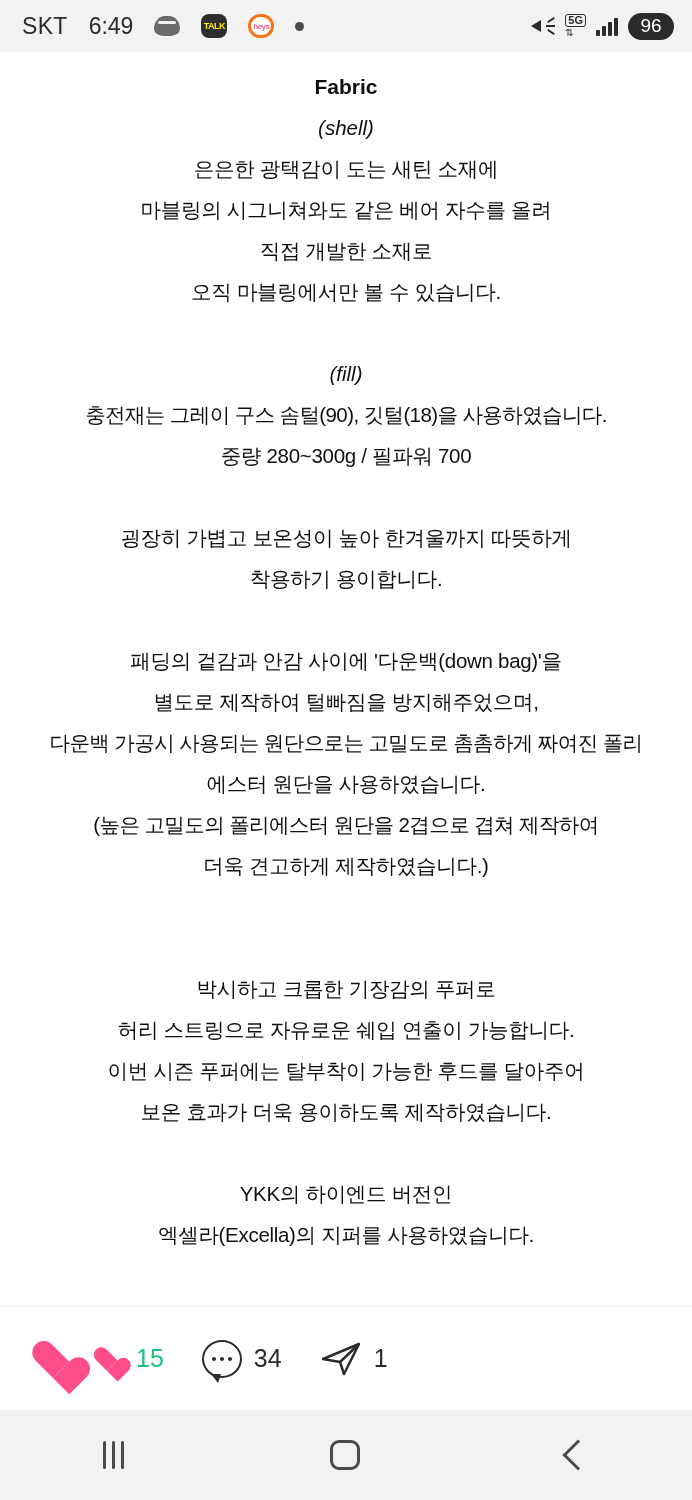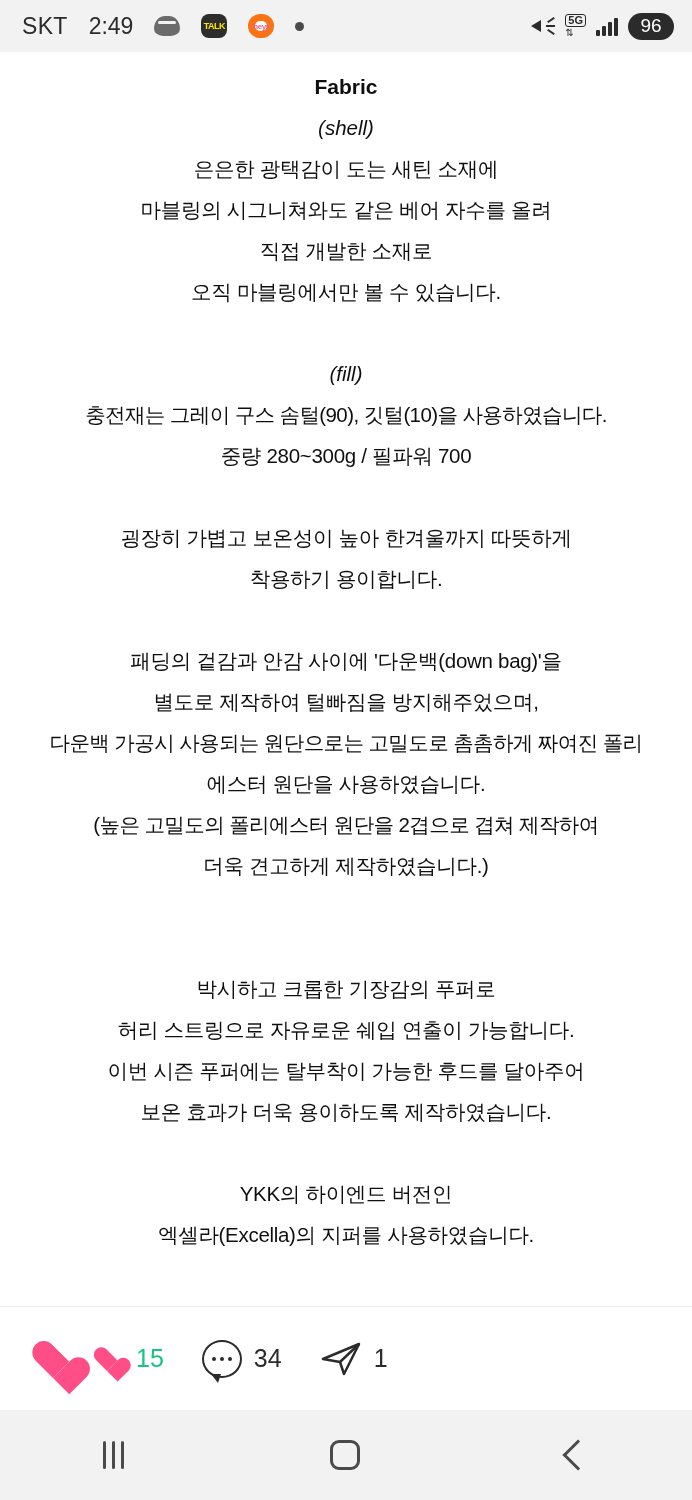--- a/index.html
+++ b/index.html
@@ -60,21 +60,21 @@
     font-size: 9px;
     font-weight: bold;
     display: flex;
     align-items: center;
     justify-content: center;
     letter-spacing: -0.5px;
   }
   .icon-pink {
     width: 26px; height: 24px;
     background: #ffffff;
-    border: 7px solid #f97316;
+    border: 3px solid #f97316;
     border-radius: 12px;
     color: #e4608f;
     font-size: 8px;
     font-weight: bold;
     display: flex;
     align-items: center;
     justify-content: center;
     letter-spacing: -0.5px;
   }
   .dot-icon {
@@ -290,21 +290,21 @@
     border-bottom: 3px solid #4a4a4a;
     transform: rotate(45deg);
   }
 </style>
 </head>
 <body>
 
 <div class="status-bar">
   <div class="status-left">
     <span class="carrier">SKT</span>
-    <span class="clock">2:49</span>
+    <span class="clock">6:49</span>
     <span class="status-icon-blob"></span>
     <span class="icon-talk">TALK</span>
     <span class="icon-pink">heys</span>
     <span class="dot-icon"></span>
   </div>
   <div class="status-right">
     <span class="mute-icon">
       <span class="spk"></span>
         <span class="bar b1"></span>
         <span class="bar b2"></span>
@@ -326,21 +326,21 @@
 
 <div class="content">
   <div class="heading">Fabric</div>
   <div class="italic">(shell)</div>
   <div class="para">은은한 광택감이 도는 새틴 소재에</div>
   <div class="para">마블링의 시그니쳐와도 같은 베어 자수를 올려</div>
   <div class="para">직접 개발한 소재로</div>
   <div class="para">오직 마블링에서만 볼 수 있습니다.</div>
   <div class="spacer-line"></div>
   <div class="italic">(fill)</div>
-  <div class="para wide">충전재는 그레이 구스 솜털(90), 깃털(10)을 사용하였습니다.</div>
+  <div class="para wide">충전재는 그레이 구스 솜털(90), 깃털(18)을 사용하였습니다.</div>
   <div class="para">중량 280~300g / 필파워 700</div>
   <div class="spacer-line"></div>
   <div class="para">굉장히 가볍고 보온성이 높아 한겨울까지 따뜻하게</div>
   <div class="para">착용하기 용이합니다.</div>
   <div class="spacer-line"></div>
   <div class="para">패딩의 겉감과 안감 사이에 '다운백(down bag)'을</div>
   <div class="para">별도로 제작하여 털빠짐을 방지해주었으며,</div>
   <div class="para wide">다운백 가공시 사용되는 원단으로는 고밀도로 촘촘하게 짜여진 폴리</div>
   <div class="para">에스터 원단을 사용하였습니다.</div>
   <div class="para wide">(높은 고밀도의 폴리에스터 원단을 2겹으로 겹쳐 제작하여</div>

